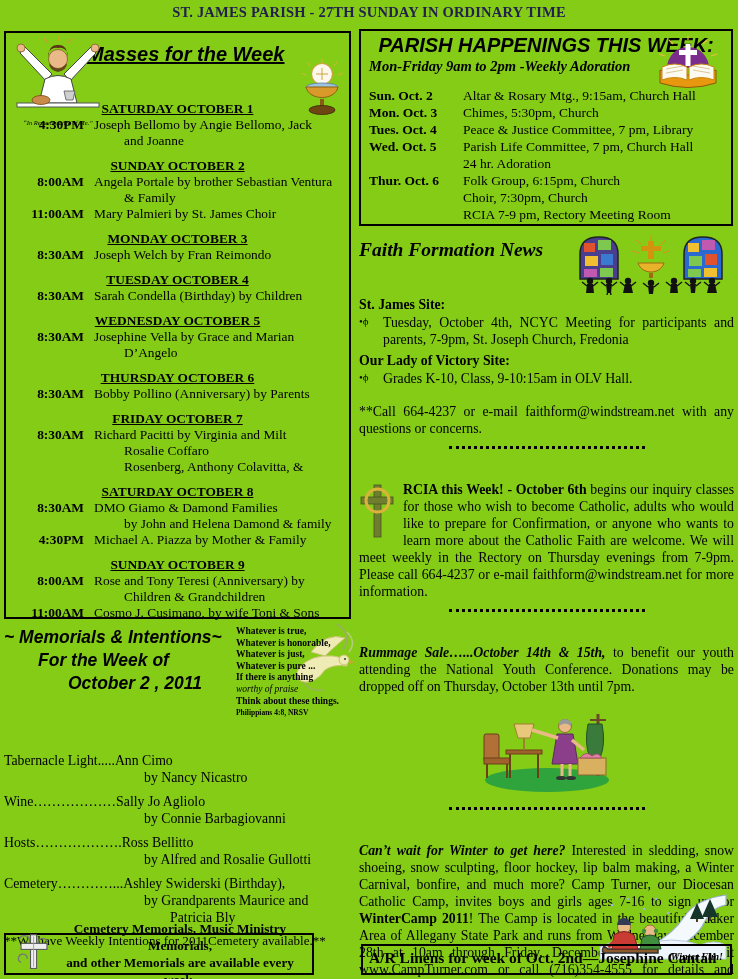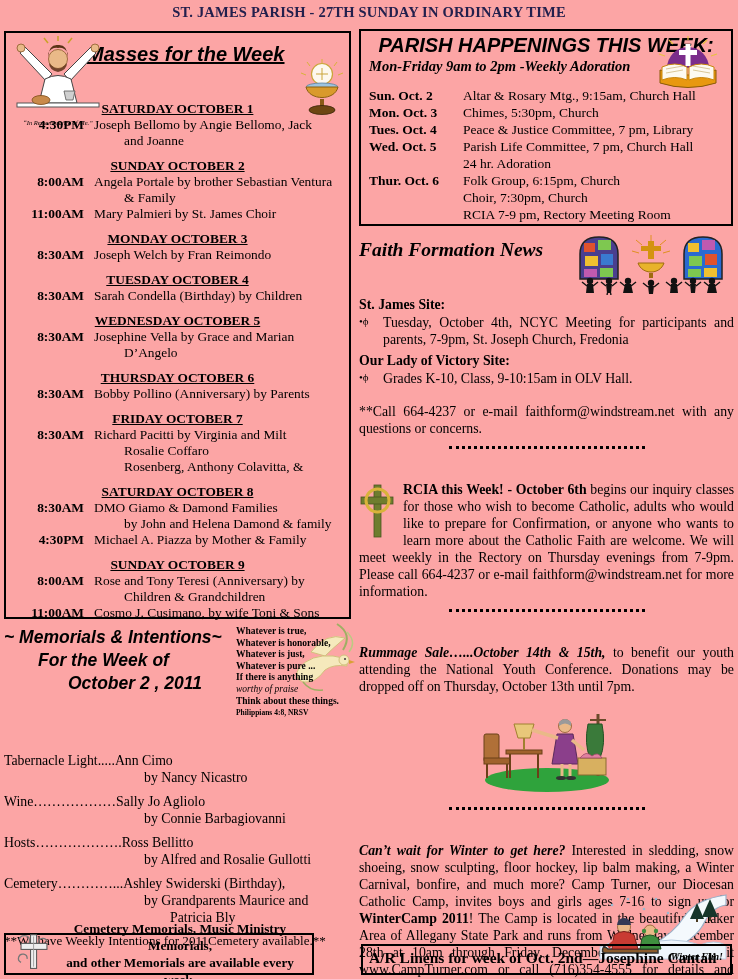--- a/index.html
+++ b/index.html
@@ -1,16 +1,16 @@
 <!DOCTYPE html>
 <html><head>
 <meta charset="utf-8">
 <style>
   html,body{margin:0;padding:0;background:#fff;}
-  .page{position:relative;width:738px;height:979px;background:#fca5a5;color:#000;
+  .page{position:relative;width:738px;height:979px;background:#84cc16;color:#000;
         font-family:"Liberation Serif",serif;overflow:hidden;}
   .hdr{position:absolute;top:4px;left:0;width:100%;text-align:center;font-weight:bold;
        font-size:14.5px;color:#23204d;letter-spacing:.2px;}
 
   
   .masses-box{position:absolute;left:4px;top:31px;width:347px;height:588px;border:2px solid #000;box-sizing:border-box;}
   .masses-title{margin-top:9px;padding:0 46px 0 81px;text-align:left;
     font-family:"Liberation Sans",sans-serif;font-weight:bold;font-style:italic;
     font-size:20px;text-decoration:underline;line-height:24px;}
   .jesus-wrap{position:absolute;left:3px;top:2px;width:98px;text-align:center;}

